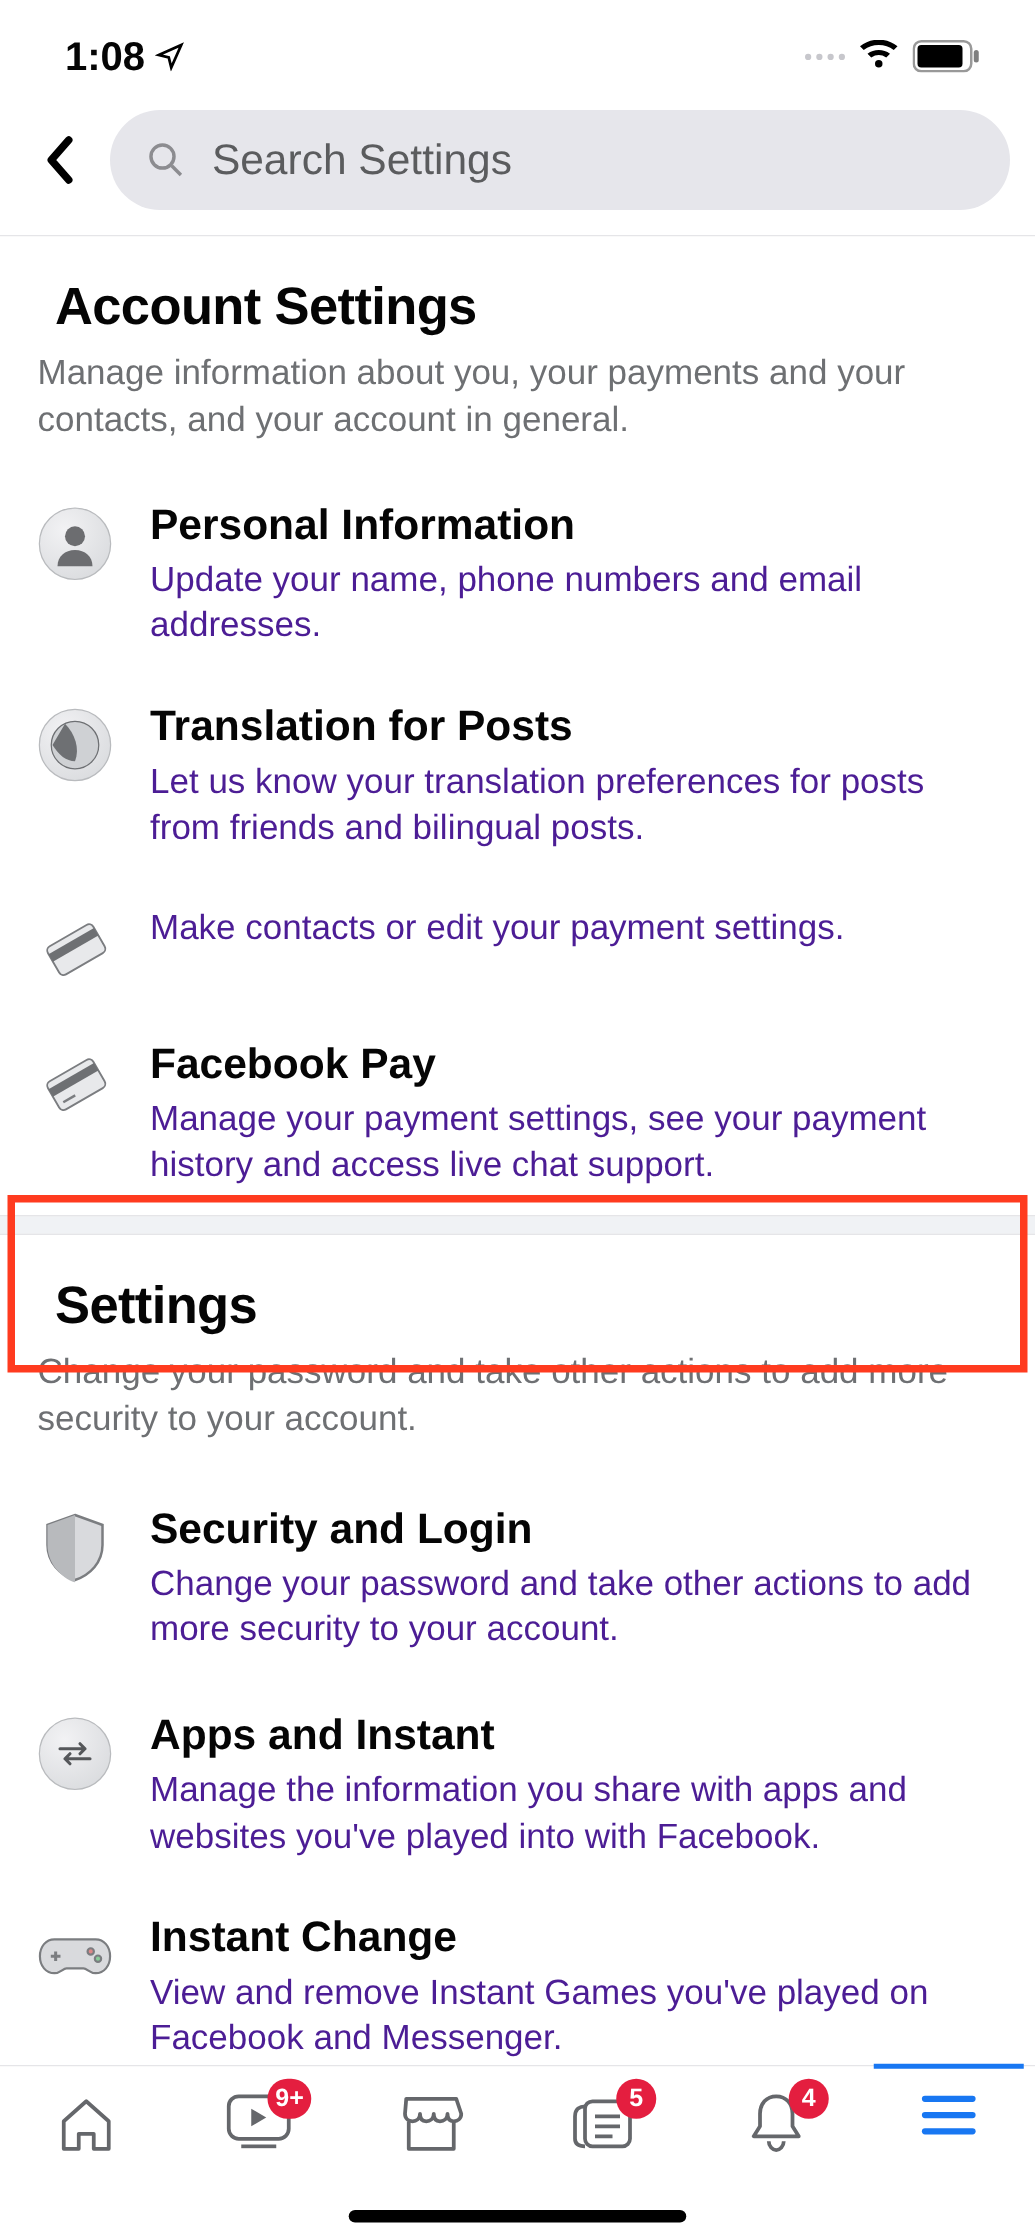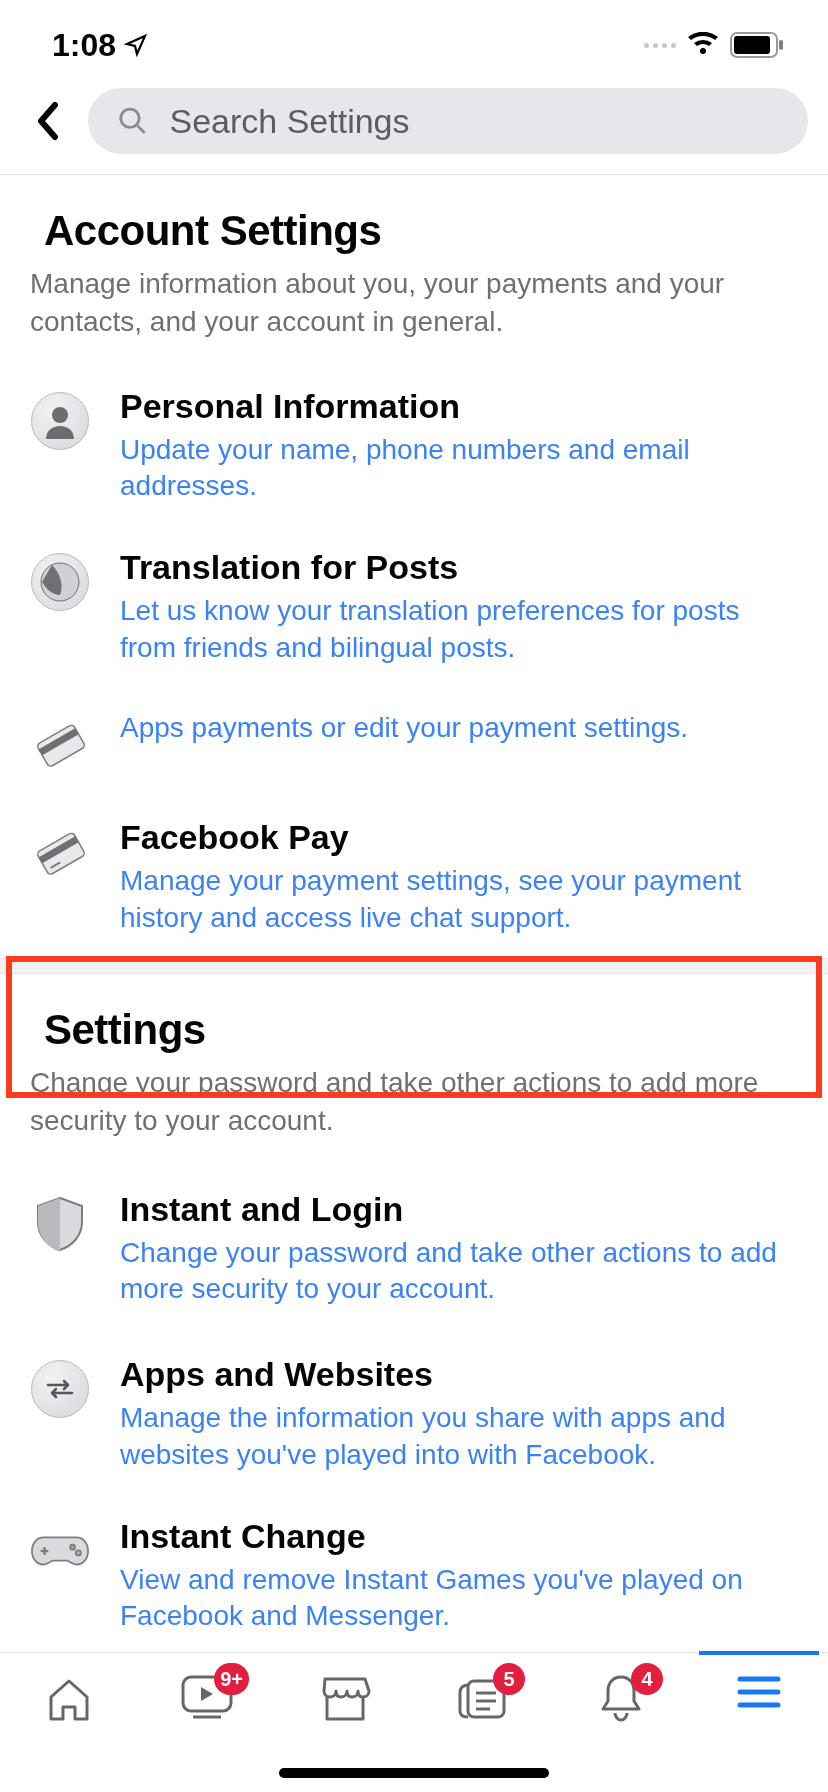--- a/index.html
+++ b/index.html
@@ -40,21 +40,21 @@
   gap: 20px;
 }
 .back-btn {
   width: 40px; height: 40px;
   display:flex; align-items:center; justify-content:center;
 }
 .search-bar {
   flex: 1;
   background: #e6e6eb;
   border-radius: 50px;
-  height: 66px;
+  height: 80px;
   display: flex;
   align-items: center;
   padding: 0 30px;
   gap: 22px;
 }
 .search-bar input {
   border: none;
   background: transparent;
   font-size: 34px;
   color: #5b5c5e;
@@ -91,21 +91,21 @@
   margin-top: 4px;
 }
 .item-body { flex:1; }
 .item-title {
   font-size: 34px;
   font-weight: 600;
   margin-bottom: 6px;
 }
 .item-desc {
   font-size: 28px;
-  color: #3b82f6;
+  color: #4c1d95;
   line-height: 1.3;
 }
 .section-divider {
   height: 16px;
   background: #f0f2f5;
   border-top:1px solid #e5e5e8;
   border-bottom:1px solid #e5e5e8;
 }
 .highlight-box {
   position: absolute;
@@ -254,21 +254,21 @@
   <div class="item">
     <div class="item-icon">
       <svg width="58" height="58" viewBox="0 0 58 58">
           <g transform="rotate(-30 29 29)">
             <rect x="8" y="18" width="42" height="26" rx="4" fill="#e8e9eb" stroke="#7b7d80" stroke-width="1.5"></rect>
             <rect x="8" y="23" width="42" height="7" fill="#6e7073"></rect>
           </g>
         </svg>
     </div>
     <div class="item-body">
-      <div class="item-desc">Apps payments or edit your payment settings.</div>
+      <div class="item-desc">Make contacts or edit your payment settings.</div>
     </div>
   </div>
   <div class="item">
     <div class="item-icon">
       <svg width="58" height="58" viewBox="0 0 58 58">
           <g transform="rotate(-30 29 29)">
             <rect x="8" y="18" width="42" height="26" rx="4" fill="#e8e9eb" stroke="#7b7d80" stroke-width="1.5"></rect>
             <rect x="8" y="23" width="42" height="7" fill="#6e7073"></rect>
             <line x1="13" y1="38" x2="24" y2="38" stroke="#7b7d80" stroke-width="2"></line>
           </g>
@@ -289,35 +289,35 @@
 </div>
 <div class="item-list">
   <div class="item" id="sec-login" style="padding-top:26px; padding-bottom:26px;">
     <div class="item-icon">
       <svg width="52" height="56" viewBox="0 0 52 56">
           <path d="M26 2 L48 10 V26c0 14-10 24-22 28C14 50 4 40 4 26V10z" fill="#d9dadd" stroke="#7b7d80" stroke-width="2"></path>
           <path d="M26 2 V56 C14 52 4 40 4 26V10z" fill="#b8babd"></path>
         </svg>
     </div>
     <div class="item-body">
-      <div class="item-title">Instant and Login</div>
+      <div class="item-title">Security and Login</div>
       <div class="item-desc">Change your password and take other actions to add more security to your account.</div>
     </div>
   </div>
   <div class="item">
     <div class="item-icon">
       <div class="circle-icon">
           <svg width="36" height="36" viewBox="0 0 36 36" fill="none" stroke="#55575a" stroke-width="2.5" stroke-linecap="round" stroke-linejoin="round">
             <path d="M6 14h20 M22 10l4 4-4 4"></path>
             <path d="M30 22H10 M14 18l-4 4 4 4"></path>
           </svg>
         </div>
     </div>
     <div class="item-body">
-      <div class="item-title">Apps and Websites</div>
+      <div class="item-title">Apps and Instant</div>
       <div class="item-desc">Manage the information you share with apps and websites you've played into with Facebook.</div>
     </div>
   </div>
   <div class="item">
     <div class="item-icon">
       <svg width="62" height="44" viewBox="0 0 62 44" fill="#d9dadd" stroke="#7b7d80" stroke-width="1.8">
           <path d="M14 8h34c7 0 12 6 12 14s-5 14-12 14c-5 0-7-4-10-4h-14c-3 0-5 4-10 4C7 36 2 30 2 22S7 8 14 8z"></path>
           <line x1="15" y1="18" x2="15" y2="26" stroke="#7b7d80" stroke-width="2.5"></line>
           <line x1="11" y1="22" x2="19" y2="22" stroke="#7b7d80" stroke-width="2.5"></line>
           <circle cx="44" cy="18" r="2.6" fill="#d88"></circle>

